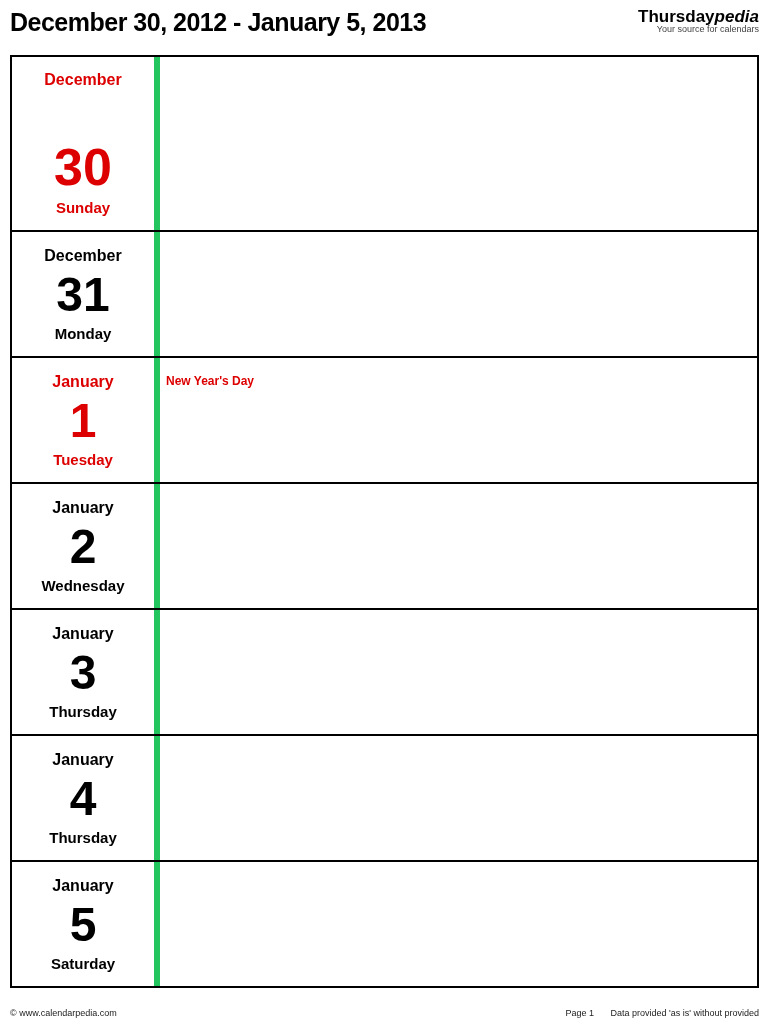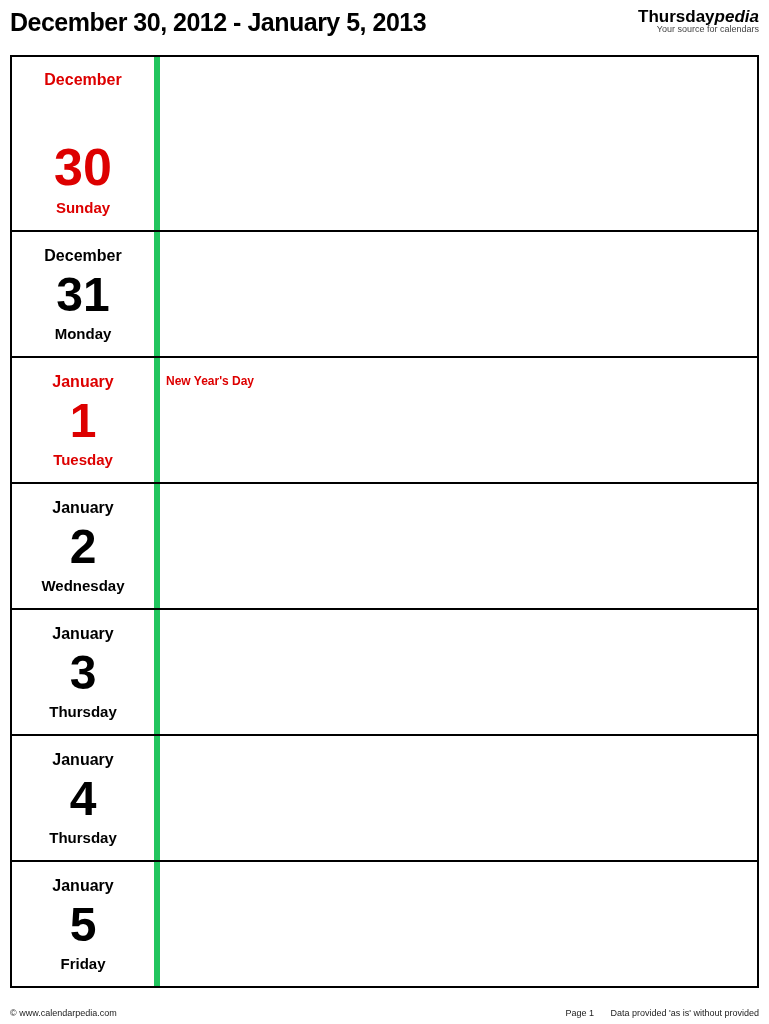--- a/index.html
+++ b/index.html
@@ -175,21 +175,21 @@
     </div>
     <div class="content-cell">
       <div class="event"></div>
     </div>
   </div>
 
   <div class="row">
     <div class="date-cell black">
       <div class="month">January</div>
       <div class="daynum">5</div>
-      <div class="weekday">Friday</div>
+      <div class="weekday">Saturday</div>
     </div>
     <div class="content-cell">
       <div class="event"></div>
     </div>
   </div>
 
 </div>
 
 <div class="footer">
   <div>© www.calendarpedia.com</div>

